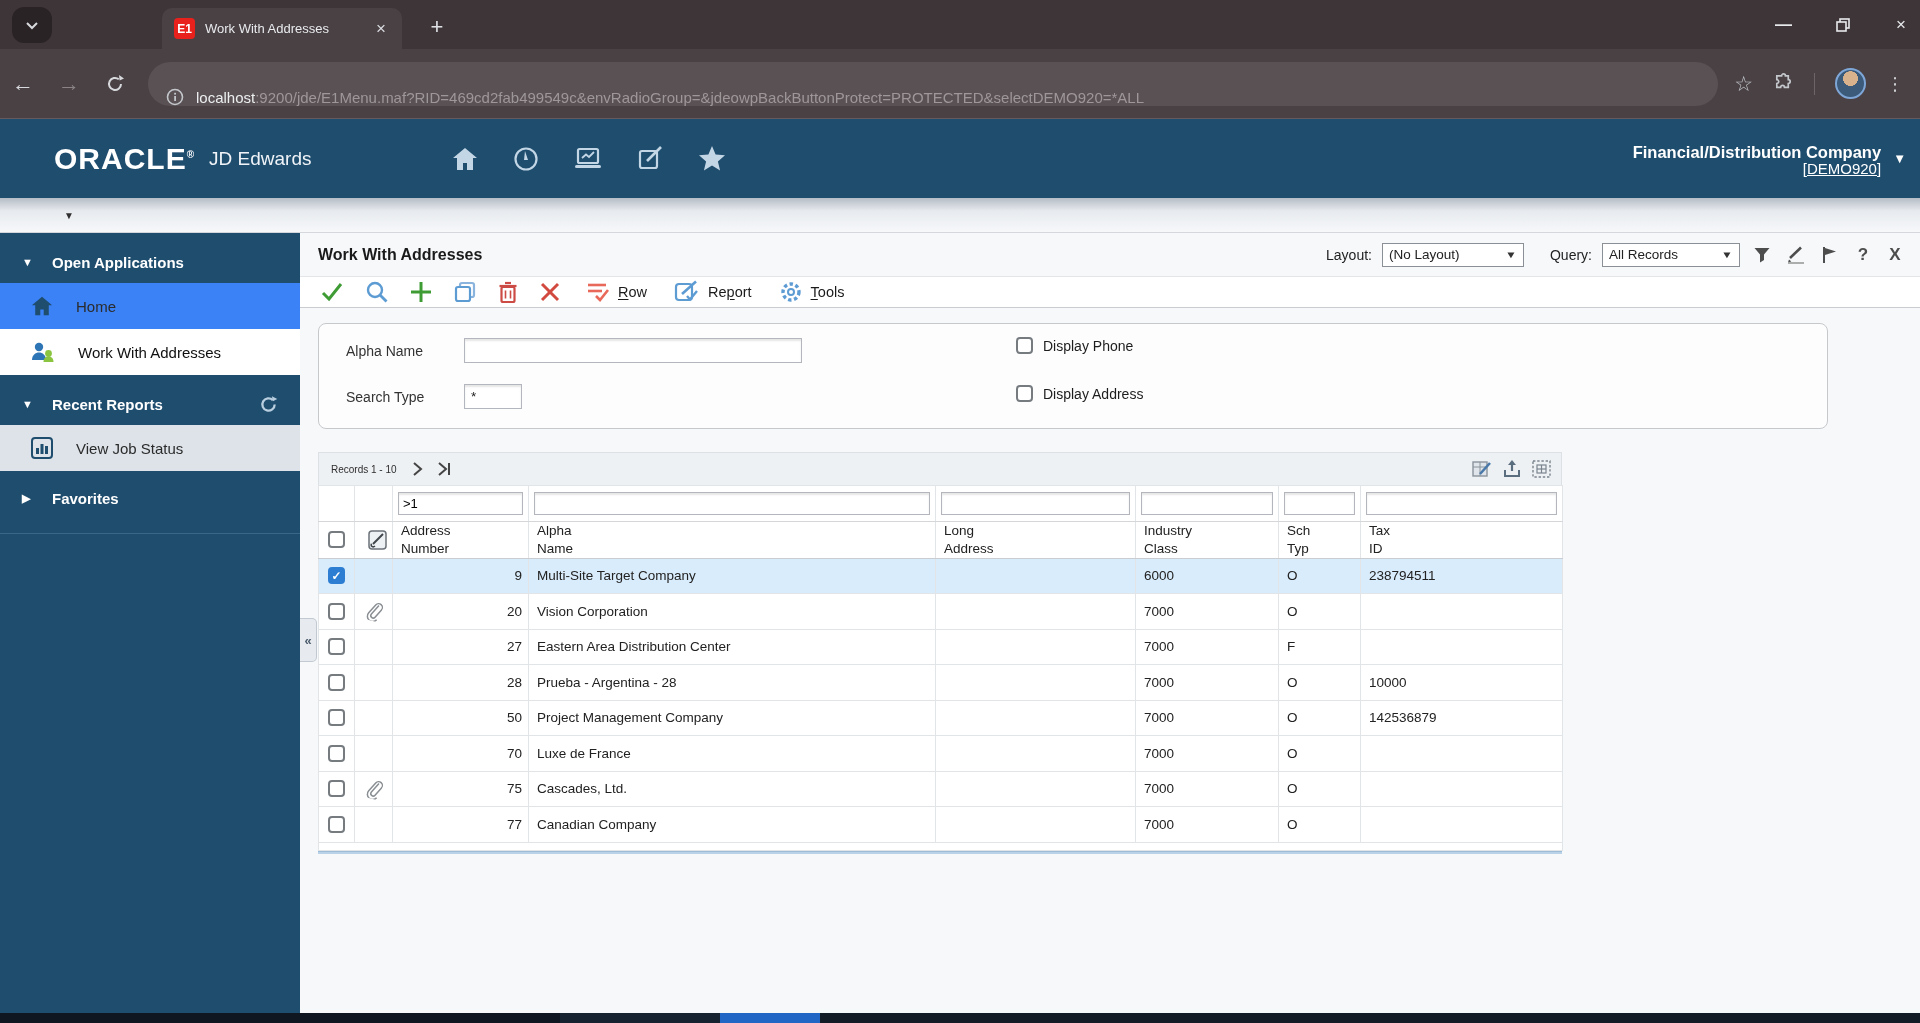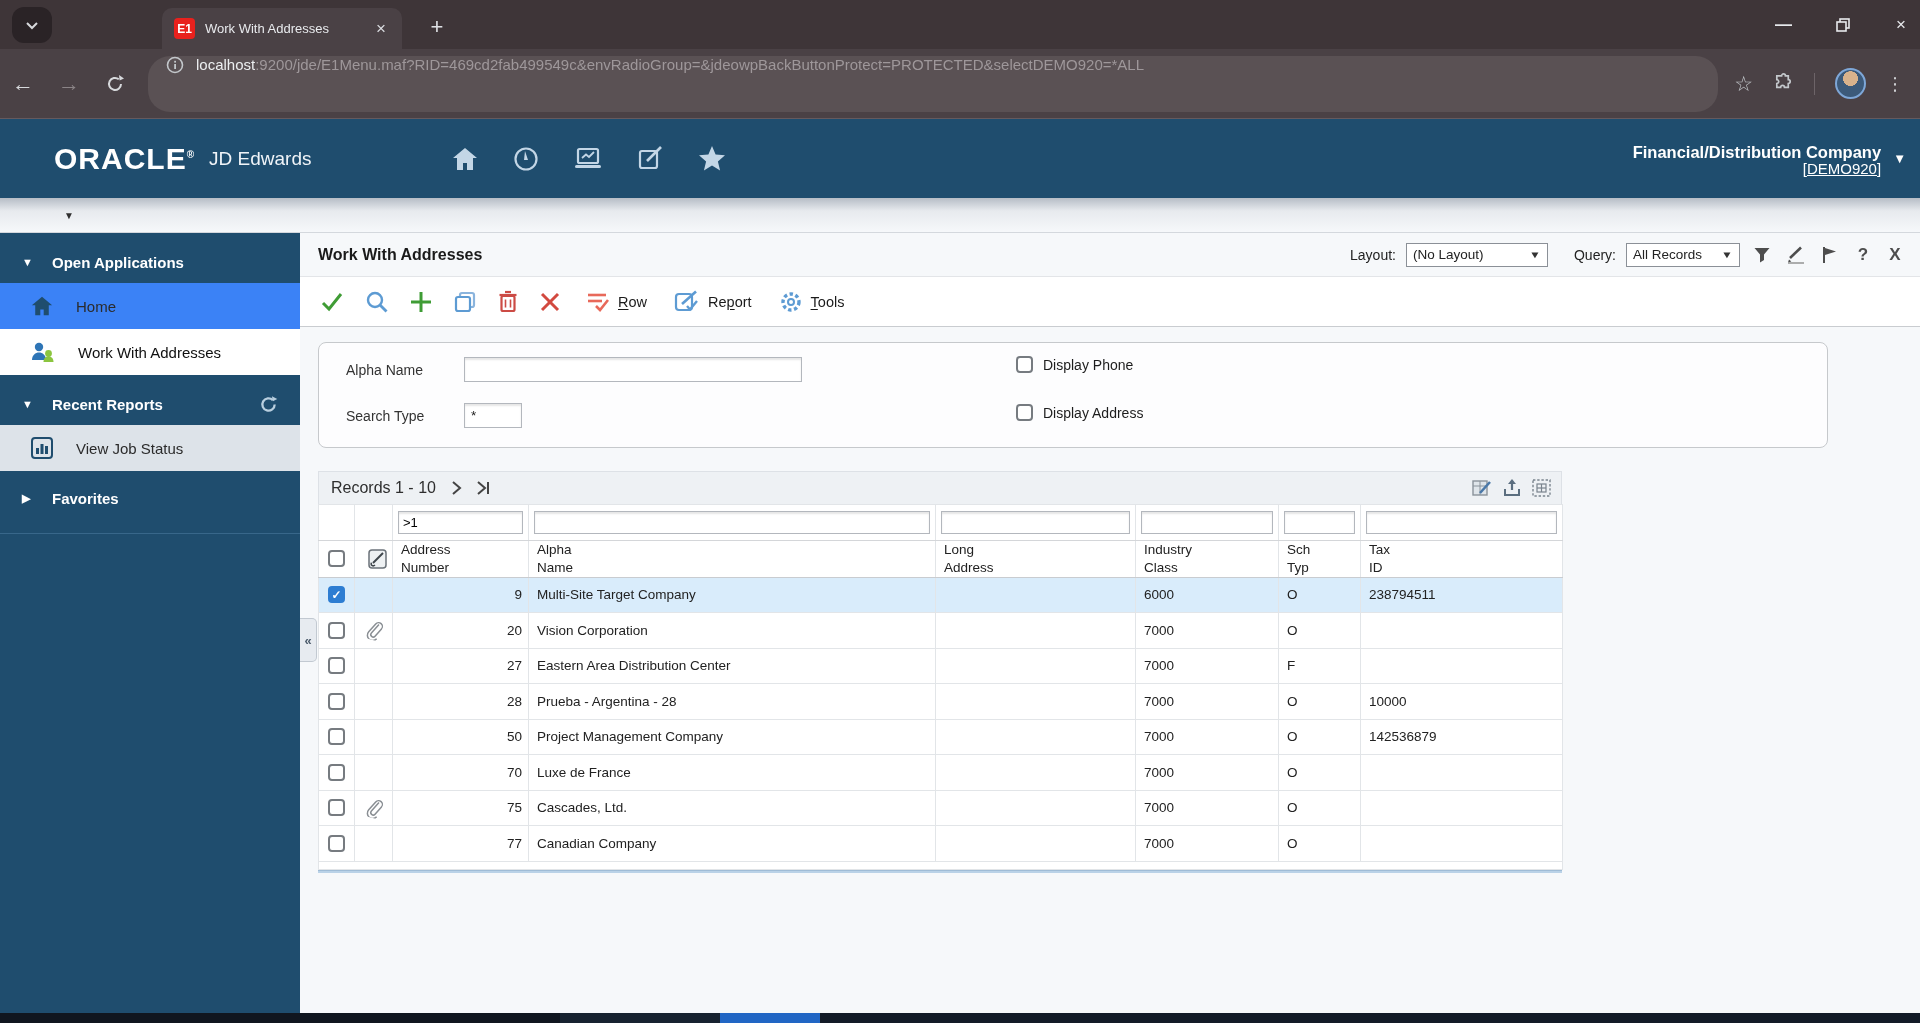--- a/index.html
+++ b/index.html
@@ -19,22 +19,22 @@
   .newtab-btn { position:absolute; left:422px; top:14px; color:#dfe1e5; font-size:22px; font-weight:300;
     width:30px; text-align:center; }
   .win-controls { position:absolute; right:14px; top:0; height:49px; display:flex; align-items:center; gap:46px; }
   .win-controls span { color:#e8eaed; font-size:17px; line-height:1; }
   .win-min { font-weight:bold; letter-spacing:-2px; }
 
   .browser-toolbar { position:absolute; top:49px; left:0; width:1920px; height:70px; background:#4a4145;
     display:flex; align-items:center; border-bottom:1px solid #655a5e; }
   .nav-ico { color:#d7d9dc; font-size:22px; width:46px; text-align:center; flex:none; }
   .nav-ico.disabled { color:#8b8487; }
-  .omnibox { flex:1; height:56px; margin:0 16px 0 10px; background:#5a5154; border-radius:22px;
-    display:flex; align-items:flex-start; padding:0 18px; overflow:hidden; }
+  .omnibox { flex:1; height:44px; margin:0 16px 0 10px; background:#5a5154; border-radius:22px;
+    display:flex; align-items:flex-end; padding:0 18px; overflow:hidden; }
   .url-text { font-size:15px; white-space:nowrap; overflow:hidden; margin-left:12px; }
   .url-host { color:#eceef0; }
   .url-rest { color:#9e979a; }
   .toolbar-right { display:flex; align-items:center; gap:20px; margin-right:16px; flex:none; }
   .tb-divider { width:1px; height:22px; background:#6d6468; }
   .avatar { width:31px; height:31px; border-radius:50%;
     background: radial-gradient(circle at 50% 32%, #d8b28c 0 32%, #3c5a7a 33% 100%);
     border:2px solid #7ea7d8; }
   .kebab { color:#d7d9dc; font-size:18px; }
 
@@ -71,27 +71,27 @@
   .sb-spacer { height:8px; }
 
   .content { flex:1; background:#f6f8fa; position:relative; }
 
   .title-row { height:43px; display:flex; align-items:center; padding:0 14px 0 18px; }
   .page-title { font-size:16px; font-weight:bold; color:#1a1a1a; }
   .title-controls { margin-left:auto; display:flex; align-items:center; gap:10px; }
   .ctl-label { font-size:14px; color:#222; }
   .fake-select { width:142px; height:24px; background:#fff; border:1px solid #8b9097; font-size:13.5px;
     color:#222; display:flex; align-items:center; padding:0 6px; justify-content:space-between; }
-  .fake-select.q { width:114px; }
+  .fake-select.q { width:138px; }
   .sel-caret { font-size:12px; color:#333; transform:scaleY(.8); }
   .title-ico { width:24px; text-align:center; }
   .title-txt-ico { font-size:17px; font-weight:bold; color:#4d4d4d; width:22px; text-align:center; }
   .gap-lg { width:6px; }
 
-  .action-bar { height:51px; background:#fff; border-top:1px solid #e3e5e8; border-bottom:1px solid #c9ccd0;
+  .action-bar { height:32px; background:#fff; border-top:1px solid #e3e5e8; border-bottom:1px solid #c9ccd0;
     display:flex; align-items:center; padding-left:20px; gap:21px; }
   .ab-label { font-size:14.5px; color:#1a1a1a; margin-left:-13px; }
   .ab-label u { text-underline-offset:2px; }
 
   .form-panel { position:relative; margin:15px 0 0 18px; width:1510px; height:106px;
     background:#fdfdfe; border:1px solid #c6c9cc; border-radius:8px; }
   .fp-row { position:absolute; left:27px; display:flex; align-items:center; }
   .fp-row.r1 { top:14px; } .fp-row.r2 { top:60px; }
   .fp-label { width:118px; font-size:14px; color:#333; }
   .txt-input { height:25px; border:1px solid #b3b7bd; background:#fff; font-size:13.5px; padding:0 6px;
@@ -101,21 +101,21 @@
   .fp-check { position:absolute; left:697px; display:flex; align-items:center; gap:10px; }
   .fp-check.r1 { top:13px; } .fp-check.r2 { top:61px; }
   .cb { width:17px; height:17px; border:2px solid #767b80; border-radius:4px; background:#fff; flex:none;
     display:flex; align-items:center; justify-content:center; }
   .cb-label { font-size:14px; color:#1d1d1d; }
 
   
   .grid-wrap { margin:23px 0 0 18px; width:1244px; }
   .grid-toolbar { height:33px; background:#eef1f4; border:1px solid #dde1e6; border-bottom:none;
     display:flex; align-items:center; padding:0 10px 0 12px; }
-  .records-text { font-size:16px; color:#2e2e2e; }
+  .records-text { font-size:10px; color:#2e2e2e; }
   .pag-ico { margin-left:14px; display:flex; align-items:center; }
   .gt-icons { margin-left:auto; display:flex; align-items:center; gap:11px; }
 
   table.grid { border-collapse:collapse; width:1244px; table-layout:fixed; }
   .grid td, .grid th { border:1px solid #e2e5e8; font-size:13.5px; color:#222; font-weight:normal;
     vertical-align:middle; overflow:hidden; white-space:nowrap; }
   tr.filter-row { background:#ededee; height:34px; }
   tr.filter-row td { border-bottom:1px solid #d4d6d9; text-align:center; }
   .filter-input { width:calc(100% - 10px); height:23px; border:1px solid #b3b7bd; background:#fff;
     box-shadow: inset 0 2px 2px rgba(0,0,0,.10); font-size:13px; padding:0 4px;

